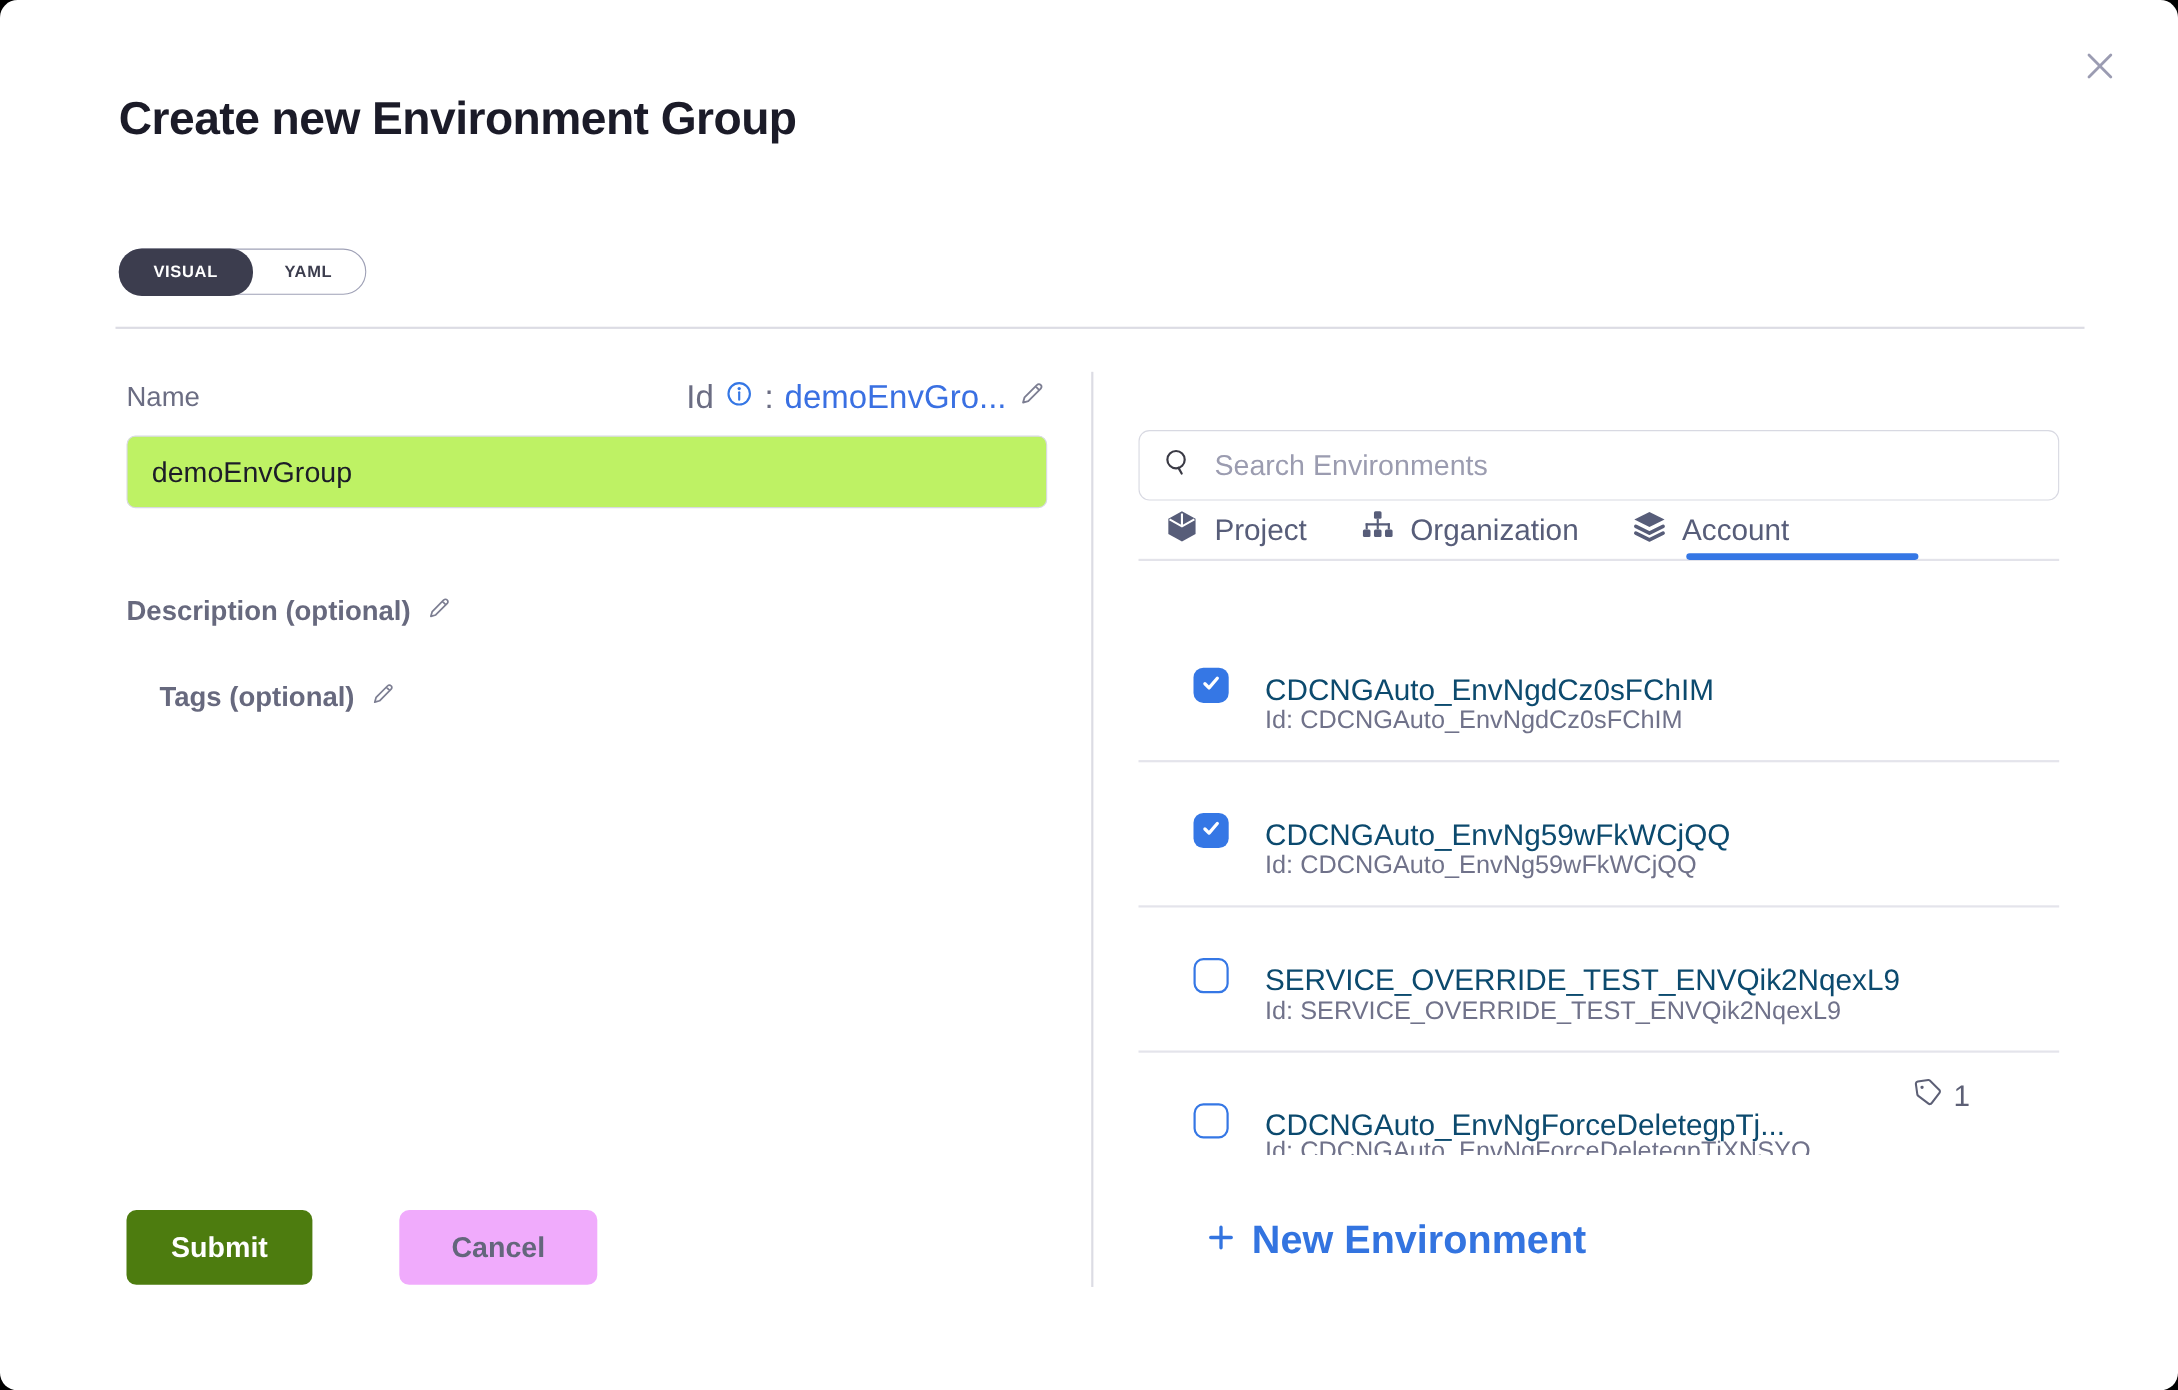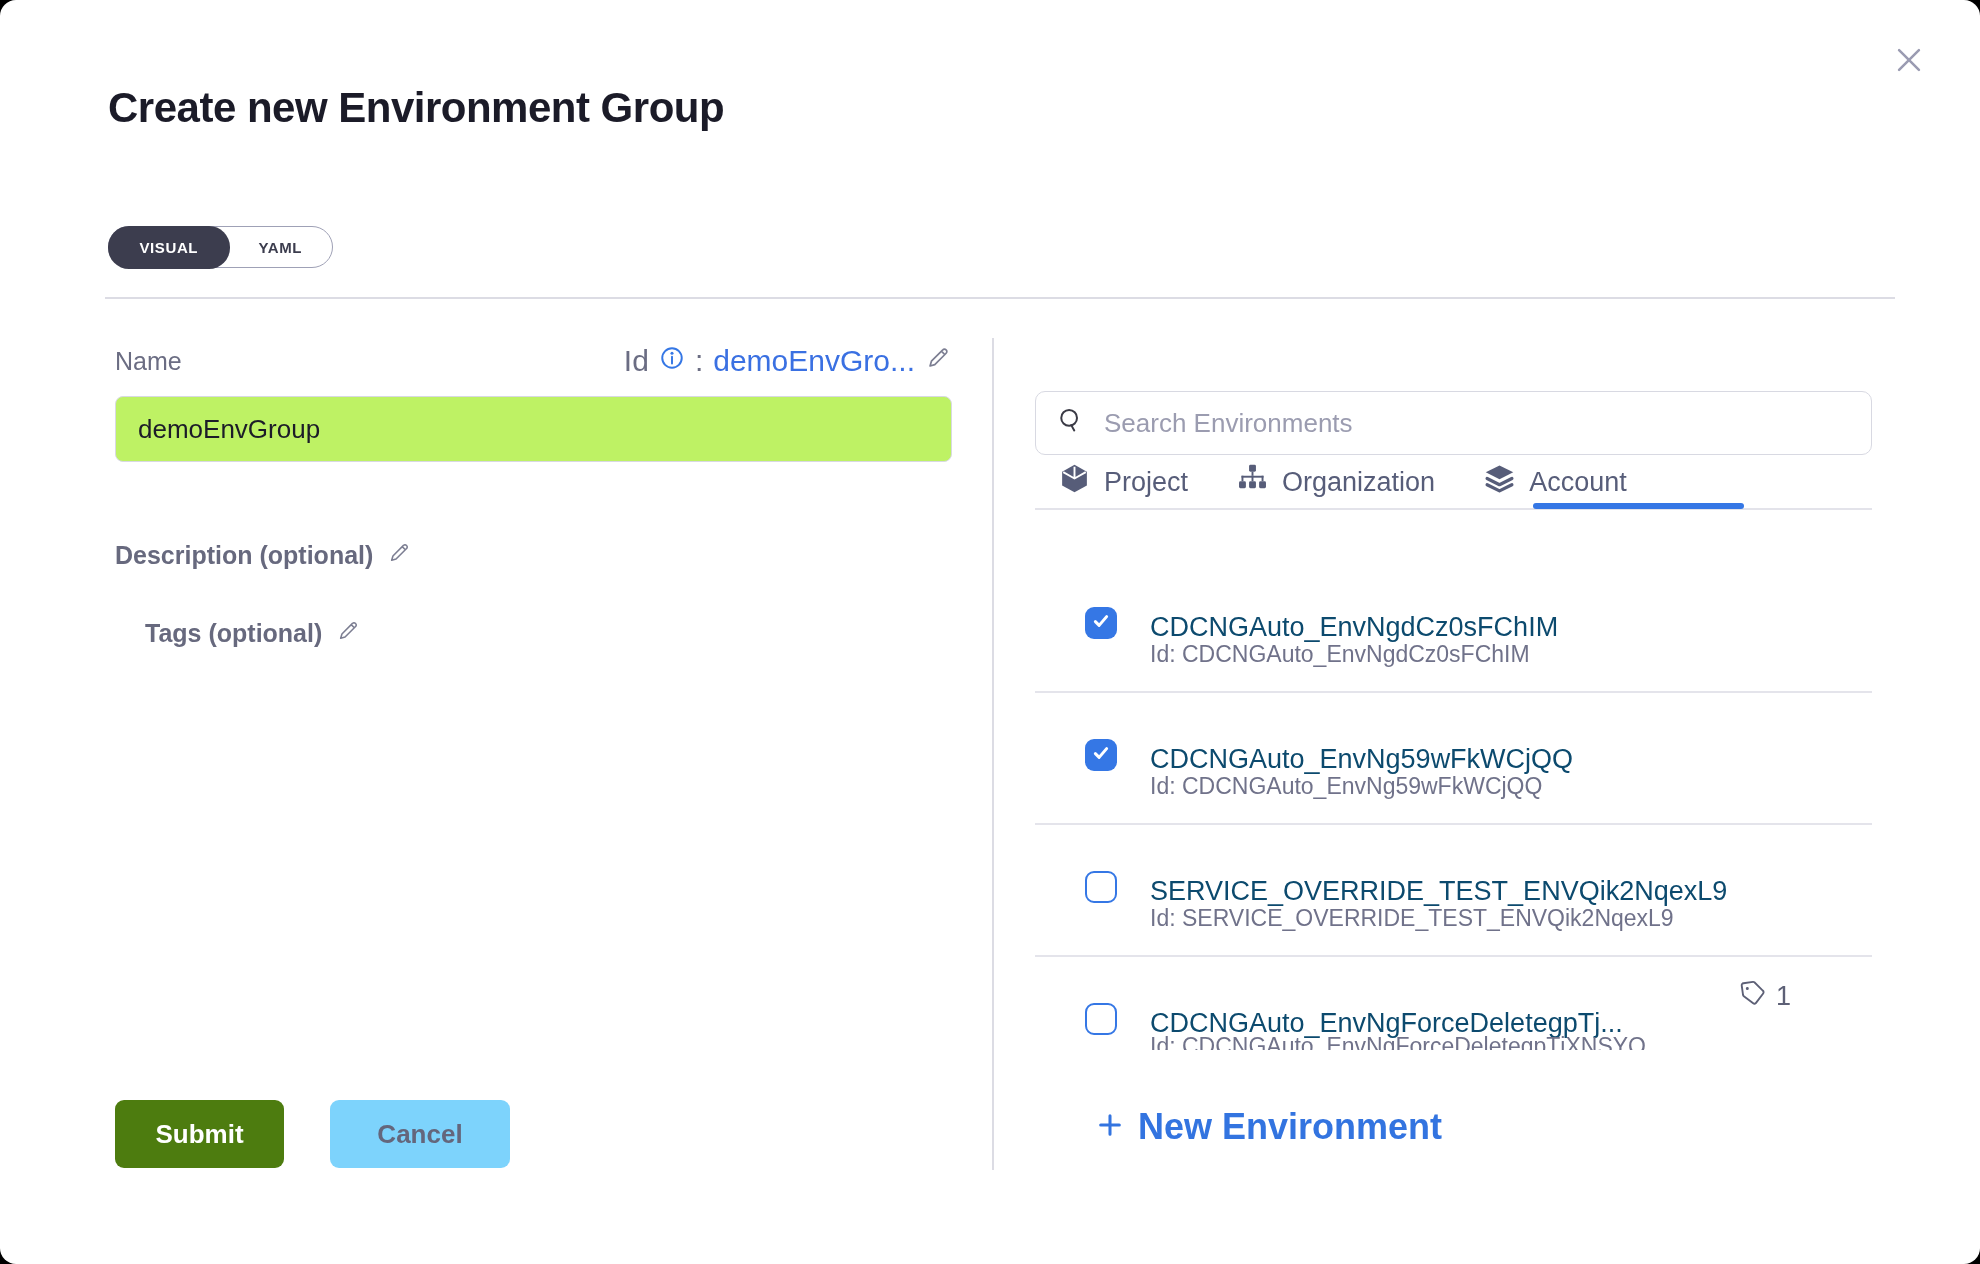--- a/index.html
+++ b/index.html
@@ -25,21 +25,21 @@
   .lbl-gray{color:#6b6d83;}
   .id-row{display:flex;align-items:center;gap:10px;font-size:30px;}
   .id-link{color:#3a70e2;cursor:pointer;}
   .name-input{left:115px;top:396px;width:837px;height:66px;border:1.5px solid #d8d9e2;border-radius:8px;box-sizing:border-box;font-size:26px;color:#1c1c28;padding:0 22px;outline:none;font-family:inherit;background:#bef264;}
   .opt-label{display:flex;align-items:center;gap:14px;font-size:25px;font-weight:700;color:#67697e;}
   .desc-label{left:115px;top:540px;}
   .tags-label{left:115px;top:618px;margin-left:30px;}
 
   .btn{display:flex;align-items:center;justify-content:center;border-radius:9px;font-size:26px;font-weight:700;cursor:pointer;border:none;font-family:inherit;}
   .submit-btn{left:115px;top:1100px;width:169px;height:68px;background:#4d7c0f;color:#ffffff;}
-  .cancel-btn{left:330px;top:1100px;width:180px;height:68px;background:#7dd3fc;color:#64667c;}
+  .cancel-btn{left:363px;top:1100px;width:180px;height:68px;background:#f0abfc;color:#64667c;}
 
   
   .search-box{left:1035px;top:344px;width:837px;height:64px;border:1.5px solid #d8d9e2;border-radius:10px;box-sizing:border-box;display:flex;align-items:center;gap:16px;padding:0 20px;background:#fff;margin-top:47px;}
   .search-box input{border:none;outline:none;flex:1;font-size:26px;color:#1c1c28;font-family:inherit;}
   .search-box input::placeholder{color:#9b9cb0;}
 
   .tabs{left:1058px;top:446px;display:flex;align-items:center;gap:48px;margin-top:16px;}
   .tab{display:flex;align-items:center;gap:13px;font-size:27px;font-weight:500;color:#575d79;cursor:pointer;}
   .tabs-underline-gray{left:1035px;top:508px;width:837px;height:1.5px;background:#e3e3ea;}
   .tabs-underline-blue{left:1533px;top:503px;width:211px;height:6px;border-radius:3px;background:#3577e5;}

